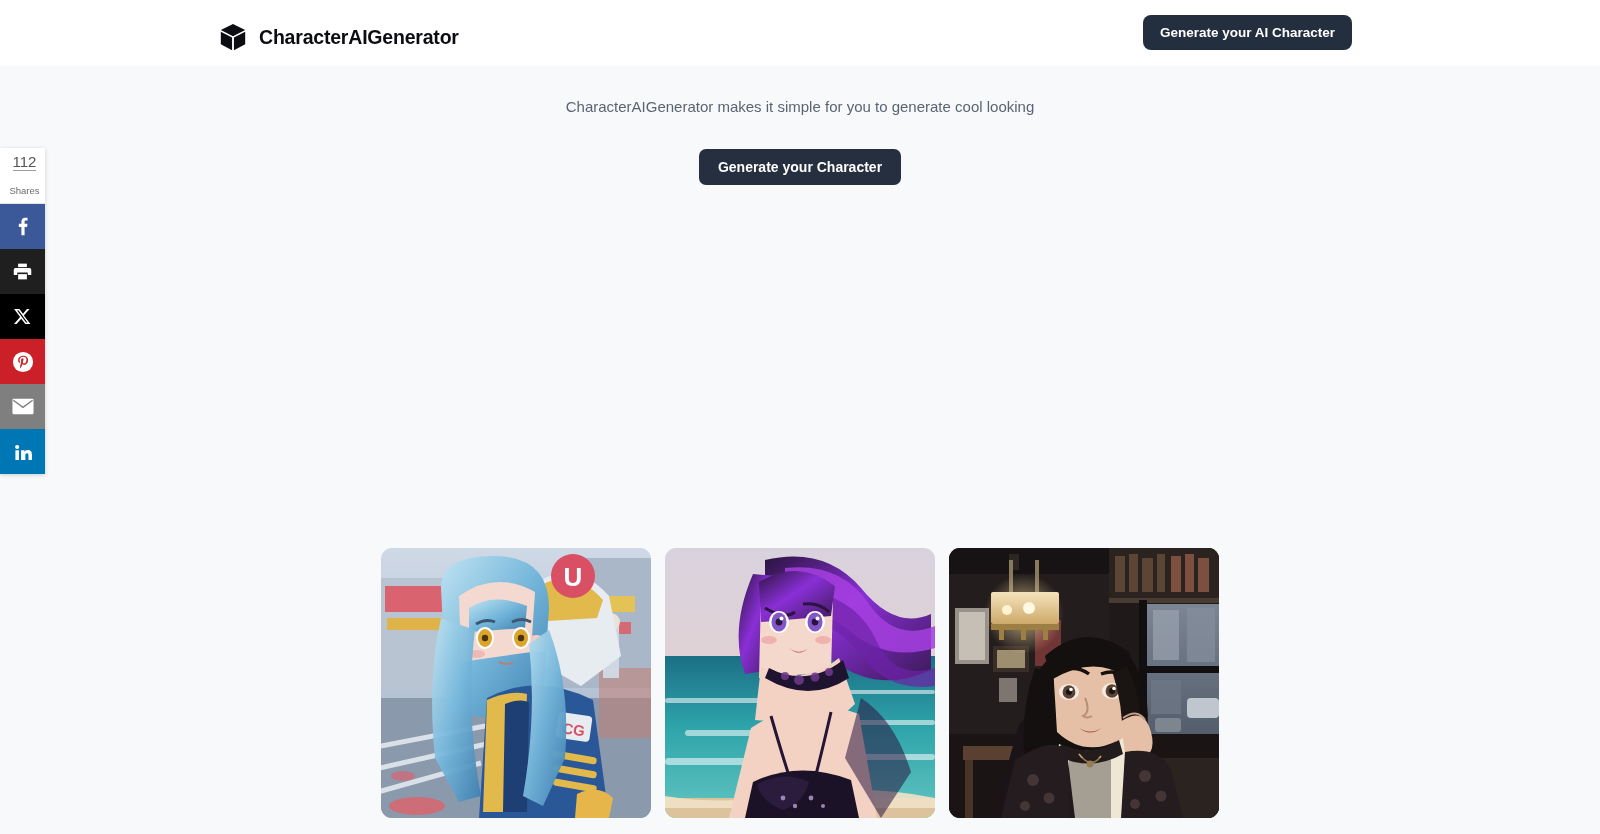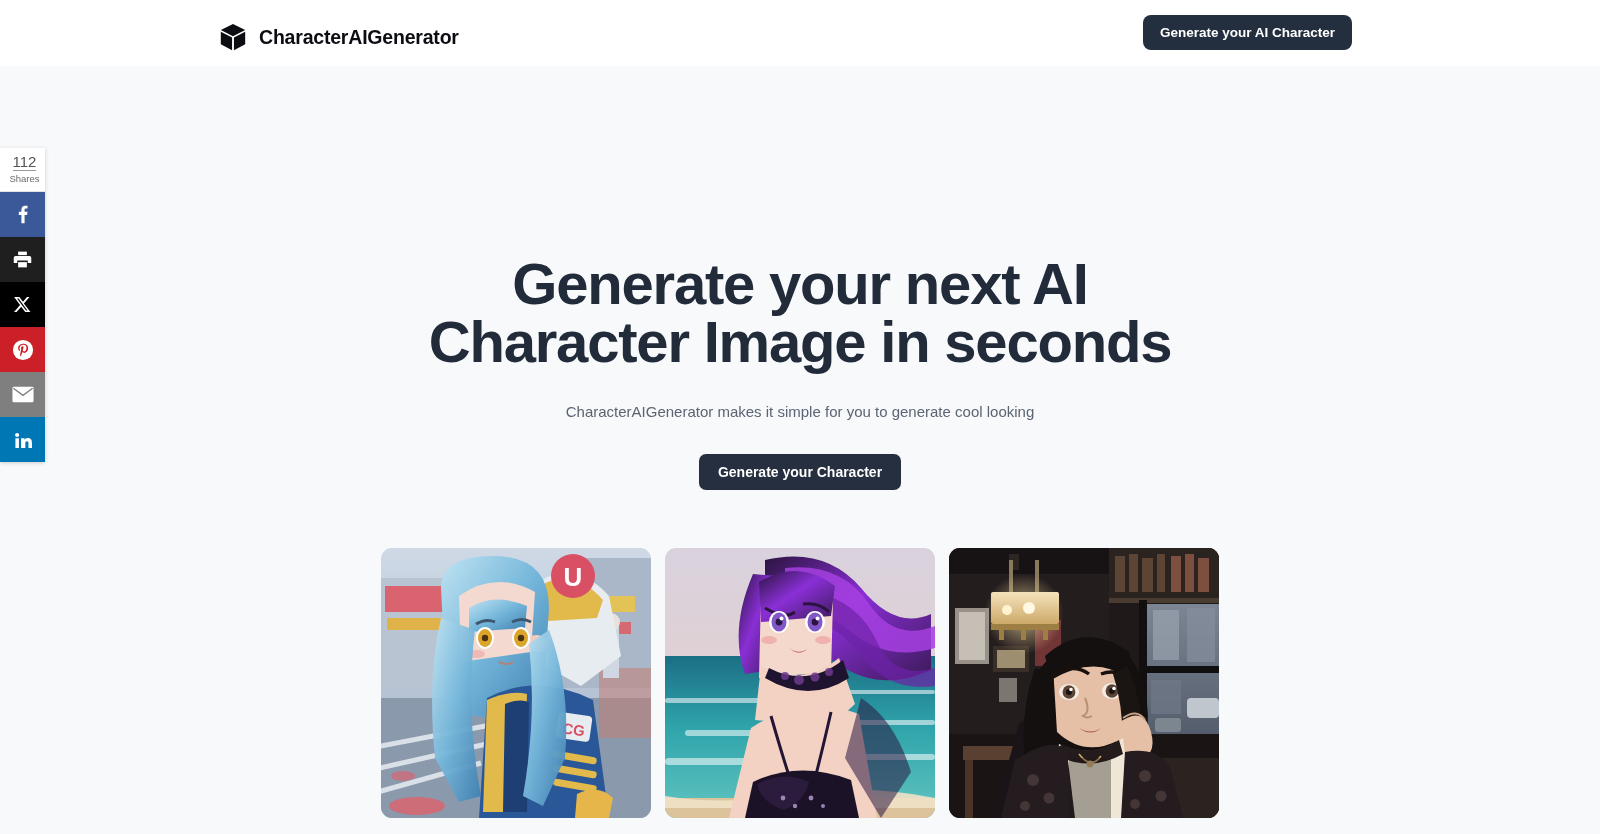--- a/index.html
+++ b/index.html
@@ -64,21 +64,21 @@
   }
   .share-count-num {
     display: inline-block;
     font-size: 15px; color: #555555; line-height: 15px;
     border-bottom: 1px solid #9a9a9a;
     padding-bottom: 1px;
   }
   .share-count-label {
     display: block;
     font-size: 9.5px; color: #6b6b6b; line-height: 12px;
-    margin-top: 2px;
+    margin-top: 14px;
   }
   .share-btn {
     width: 45px; height: 45px;
     display: flex; align-items: center; justify-content: center;
     cursor: pointer;
   }
   .share-btn svg { display: block; }
 
   
   .hero {
@@ -201,24 +201,20 @@
   <div class="share-btn" style="background:#0077b5">
     <span>
       <svg width="20" height="20" viewBox="0 0 24 24">
           <path fill="#ffffff" d="M4.98 3.5a2.5 2.5 0 1 1 0 5 2.5 2.5 0 0 1 0-5zM2.9 21.5h4.2V10H2.9zM9.7 10h4v1.57h.06c.56-1.02 1.93-2.1 3.97-2.1 4.25 0 5.03 2.73 5.03 6.28v5.75h-4.2v-5.1c0-1.22-.02-2.78-1.74-2.78-1.75 0-2.02 1.32-2.02 2.7v5.18H9.7z"></path>
         </svg>
     </span>
   </div>
 </div>
 
 <div class="hero">
-  <h1 class="hero-title">
-    <span class="hero-title-line">Generate your next AI</span>
-    <span class="hero-title-line">Character Image in seconds</span>
-  </h1>
   <p class="hero-sub">
     <span class="hero-sub-line">CharacterAIGenerator makes it simple for you to generate cool looking</span>
   </p>
   <button class="hero-cta">Generate your Character</button>
 </div>
 
 <div class="gallery">
 
   <div class="card">
     <svg viewBox="0 0 270 270">

